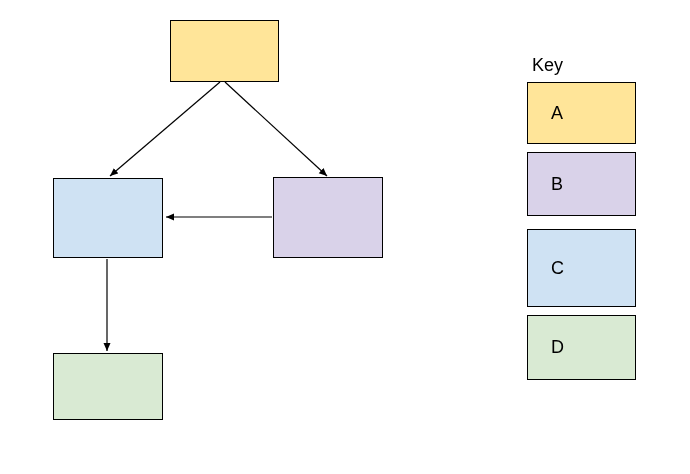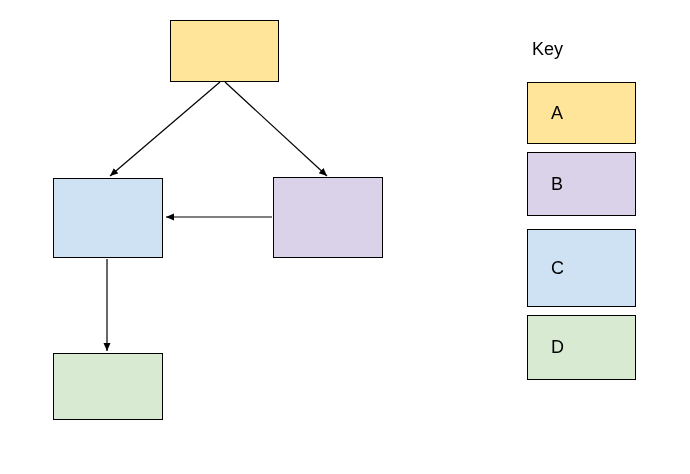--- a/index.html
+++ b/index.html
@@ -24,21 +24,21 @@
     pointer-events: none;
   }
   .node {
     position: absolute;
     box-sizing: border-box;
     border: 1px solid #000000;
   }
   .key-title {
     position: absolute;
     left: 532px;
-    top: 38px;
+    top: 54px;
     font-size: 18px;
     color: #000000;
     line-height: 22px;
   }
   .key-item {
     position: absolute;
     box-sizing: border-box;
     border: 1px solid #000000;
     display: flex;
     align-items: center;

